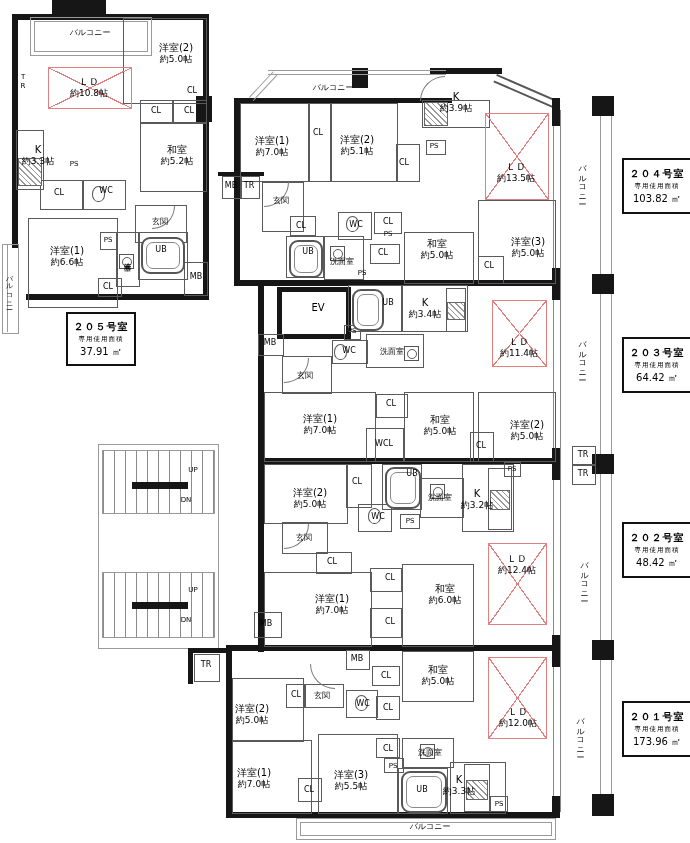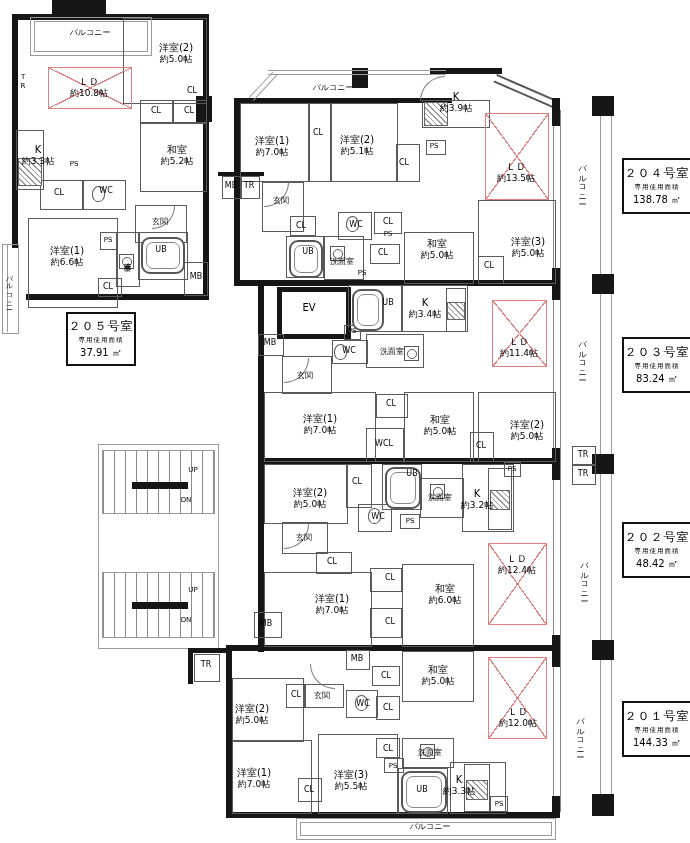--- a/index.html
+++ b/index.html
@@ -14,21 +14,21 @@
        white-space:nowrap;text-align:center;}
   .sz{font-size:9px;}
   .sm{font-size:8px;}
   .xs{font-size:7px;}
   .vert{writing-mode:vertical-rl;text-orientation:upright;letter-spacing:1px;}
   .xbox{position:absolute;border:1px solid #e08080;background:
     linear-gradient(to top right,rgba(0,0,0,0) calc(50% - .6px),#e08080 calc(50% - .6px),#e08080 calc(50% + .6px),rgba(0,0,0,0) calc(50% + .6px)),
     linear-gradient(to bottom right,rgba(0,0,0,0) calc(50% - .6px),#e08080 calc(50% - .6px),#e08080 calc(50% + .6px),rgba(0,0,0,0) calc(50% + .6px));}
   .infobox{position:absolute;border:2px solid #111;background:#fff;display:flex;flex-direction:column;
            align-items:center;justify-content:center;gap:1px;text-align:center;}
-  .ib-name{font-size:12px;font-weight:normal;letter-spacing:1px;}
+  .ib-name{font-size:10px;font-weight:bold;letter-spacing:1px;}
   .ib-cap{font-size:6.5px;letter-spacing:1px;}
   .ib-area{font-size:10px;}
   .stripes{position:absolute;border:1px solid #999;
            background:repeating-linear-gradient(90deg,#8a8a8a 0 1px,transparent 1px 11px);}
   .hatch{position:absolute;border:1px solid #666;
          background:repeating-linear-gradient(45deg,#9a9a9a 0 1px,#fff 1px 4px);}
   .tub{position:absolute;border:2px solid #555;border-radius:9px;background:#fff;}
   .tub::after{content:"";position:absolute;inset:3px;border:1px solid #888;border-radius:7px;}
   .sink{position:absolute;border:1px solid #555;background:#fff;}
   .sink::after{content:"";position:absolute;left:18%;top:18%;width:60%;height:60%;border:1px solid #555;border-radius:50%;}
@@ -117,21 +117,21 @@
   <div class="rt" style="left:98px;top:444px;width:119px;height:203px"></div>
   <div class="stripes" style="left:102px;top:450px;width:111px;height:62px"></div>
   <div class="w" style="left:132px;top:482px;width:56px;height:7px"></div>
   <div class="lbl xs" style="left:193px;top:470px">UP</div>
   <div class="lbl xs" style="left:186px;top:500px">DN</div>
   <div class="stripes" style="left:102px;top:572px;width:111px;height:64px"></div>
   <div class="w" style="left:132px;top:602px;width:56px;height:7px"></div>
   <div class="lbl xs" style="left:193px;top:590px">UP</div>
   <div class="lbl xs" style="left:186px;top:620px">DN</div>
   <div style="position:absolute;left:277px;top:287px;width:64px;height:42px;border:5px solid #161616;background:#fff"></div>
-  <div class="lbl" style="left:309px;top:308px">EV</div>
+  <div class="lbl" style="left:318px;top:308px">EV</div>
 
   <div class="w" style="left:234px;top:98px;width:218px;height:5px"></div>
   <div class="w" style="left:430px;top:68px;width:72px;height:6px"></div>
   <div class="w" style="left:352px;top:68px;width:16px;height:20px"></div>
   <div class="diag" style="left:497px;top:74px;width:69px;height:5px;border-top:2px solid #555;border-bottom:2px solid #555;background:#fff;transform:rotate(23.5deg)"></div>
   <div class="diag" style="left:249px;top:97px;width:35px;height:4px;border-top:1px solid #999;border-bottom:1px solid #999;transform:rotate(-47deg)"></div>
   <div class="ln" style="left:268px;top:70px;width:178px;height:1px"></div>
   <div class="ln" style="left:268px;top:74px;width:178px;height:1px"></div>
   <div class="w" style="left:234px;top:98px;width:6px;height:188px"></div>
   <div class="w" style="left:218px;top:172px;width:46px;height:4px"></div>
@@ -224,21 +224,21 @@
   </div>
   <div class="lbl" style="left:528px;top:247px">
     <div>洋室(3)</div>
     <div class="sz">約5.0帖</div>
   </div>
   <div class="lbl sm" style="left:489px;top:266px">CL</div>
   <div class="lbl sm vert" style="left:582px;top:180px">バルコニー</div>
   <div class="infobox" style="left:622px;top:158px;width:66px;height:52px">
     <div class="ib-name">２０４号室</div>
     <div class="ib-cap">専用使用面積</div>
-    <div class="ib-area">138.78 ㎡</div>
+    <div class="ib-area">103.82 ㎡</div>
   </div>
 
   <div class="r" style="left:348px;top:285px;width:52px;height:45px"></div>
   <div class="r" style="left:402px;top:285px;width:64px;height:45px"></div>
   <div class="r" style="left:446px;top:288px;width:18px;height:42px"></div>
   <div class="hatch" style="left:447px;top:302px;width:16px;height:16px"></div>
   <div class="r" style="left:344px;top:325px;width:15px;height:13px"></div>
   <div class="r" style="left:332px;top:340px;width:34px;height:22px"></div>
   <div class="r" style="left:366px;top:334px;width:56px;height:32px"></div>
   <div class="r" style="left:258px;top:334px;width:24px;height:20px"></div>
@@ -283,21 +283,21 @@
   <div class="lbl" style="left:527px;top:430px">
     <div>洋室(2)</div>
     <div class="sz">約5.0帖</div>
   </div>
   <div class="lbl sm" style="left:481px;top:446px">CL</div>
   <div class="lbl sm" style="left:583px;top:455px">TR</div>
   <div class="lbl sm vert" style="left:582px;top:356px">バルコニー</div>
   <div class="infobox" style="left:622px;top:337px;width:66px;height:52px">
     <div class="ib-name">２０３号室</div>
     <div class="ib-cap">専用使用面積</div>
-    <div class="ib-area">83.24 ㎡</div>
+    <div class="ib-area">64.42 ㎡</div>
   </div>
 
   <div class="r" style="left:264px;top:464px;width:82px;height:58px"></div>
   <div class="r" style="left:346px;top:464px;width:24px;height:42px"></div>
   <div class="r" style="left:382px;top:464px;width:38px;height:44px"></div>
   <div class="r" style="left:420px;top:478px;width:42px;height:38px"></div>
   <div class="r" style="left:462px;top:464px;width:50px;height:66px"></div>
   <div class="r" style="left:488px;top:468px;width:22px;height:60px"></div>
   <div class="hatch" style="left:490px;top:490px;width:18px;height:18px"></div>
   <div class="r" style="left:358px;top:504px;width:32px;height:26px"></div>
@@ -417,16 +417,16 @@
   <div class="lbl xs" style="left:499px;top:804px">PS</div>
   <div class="lbl" style="left:518px;top:717px">
     <div>ＬＤ</div>
     <div class="sz">約12.0帖</div>
   </div>
   <div class="lbl sm vert" style="left:580px;top:733px">バルコニー</div>
   <div class="lbl sm" style="left:430px;top:827px">バルコニー</div>
   <div class="infobox" style="left:622px;top:701px;width:66px;height:52px">
     <div class="ib-name">２０１号室</div>
     <div class="ib-cap">専用使用面積</div>
-    <div class="ib-area">144.33 ㎡</div>
+    <div class="ib-area">173.96 ㎡</div>
   </div>
 
 </div>
 
 </body></html>

